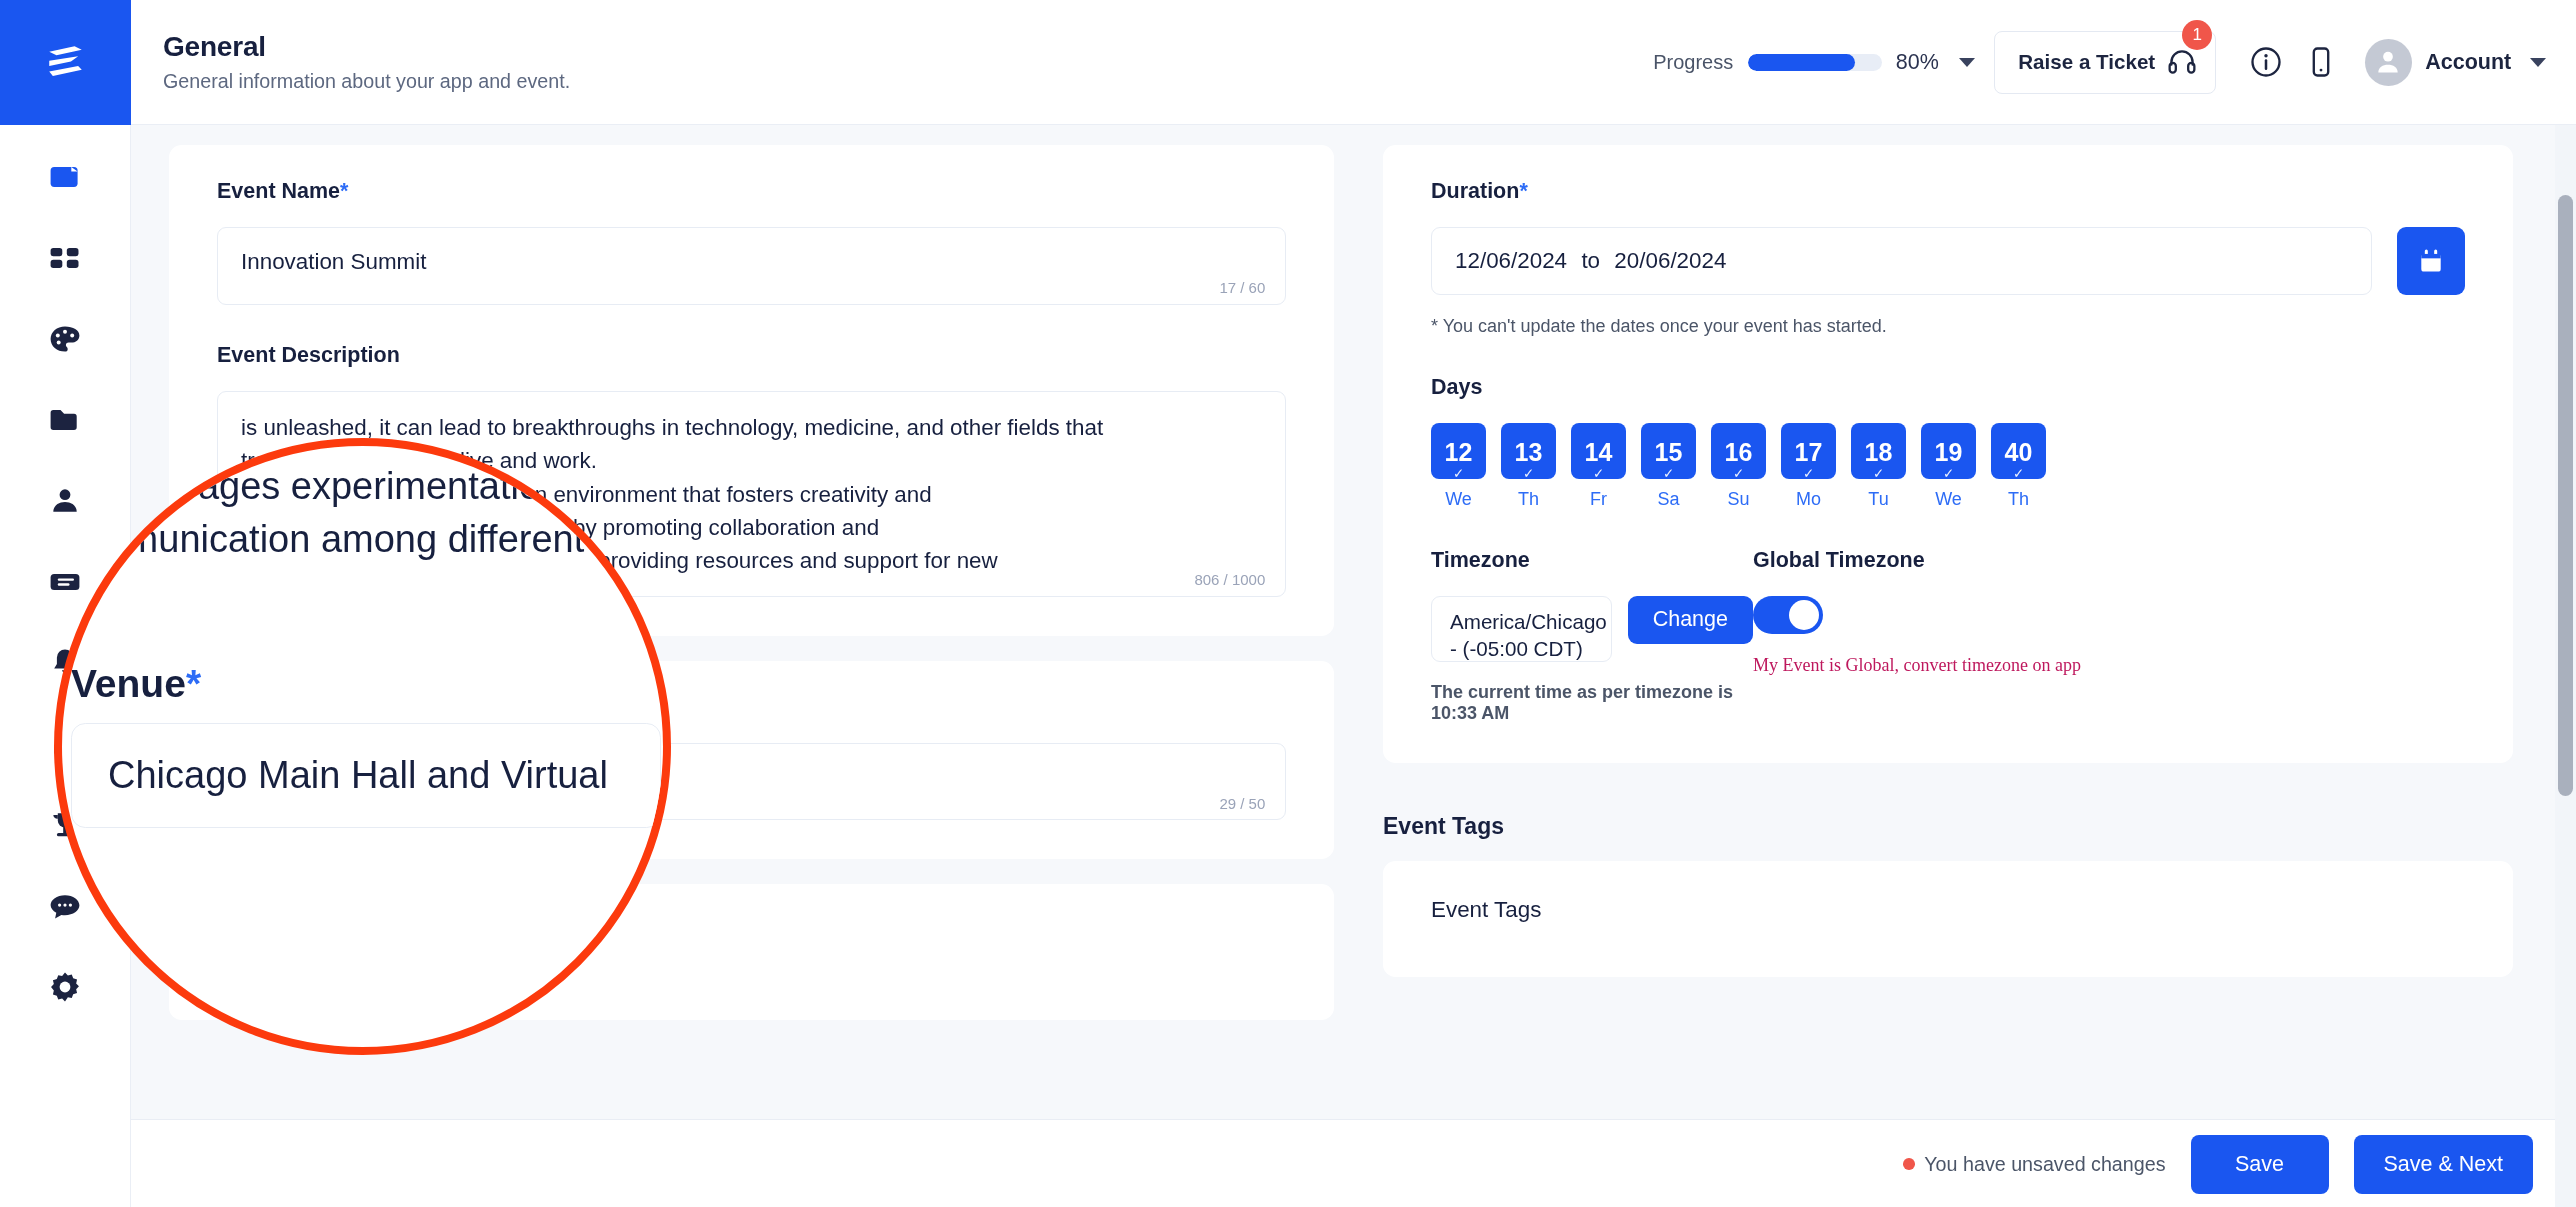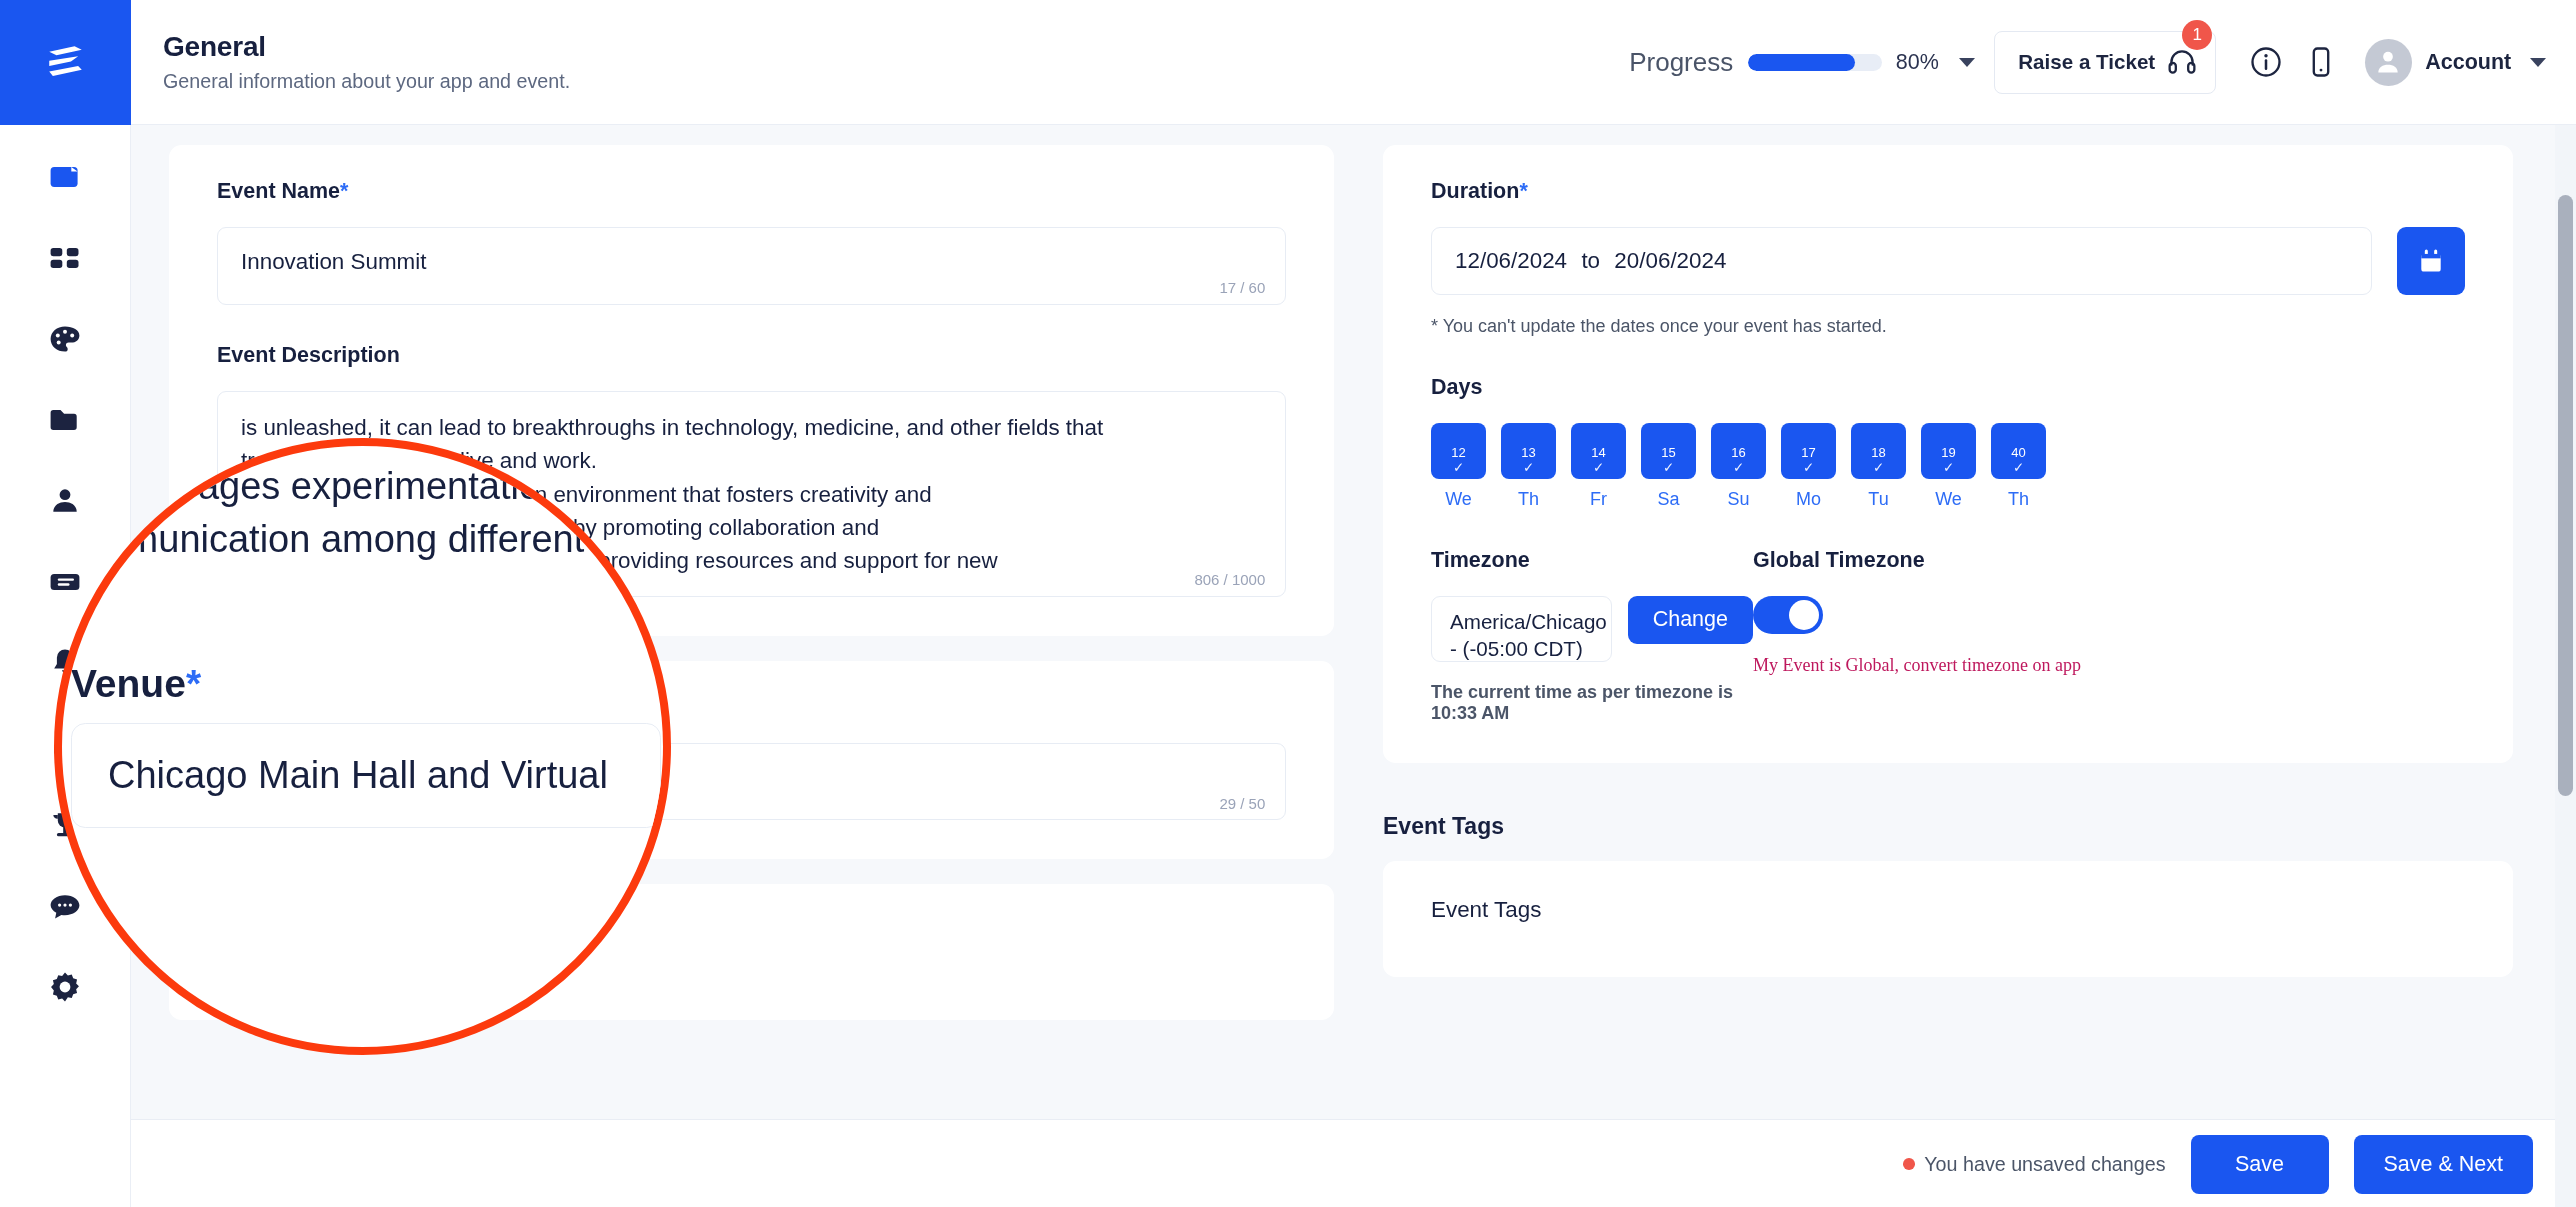--- a/index.html
+++ b/index.html
@@ -44,21 +44,21 @@
     display: flex; align-items: center;
     padding: 0 30px 0 32px;
   }
   .page-heading { display: flex; flex-direction: column; justify-content: center; gap: 6.3px; }
   .page-title { font-size: 28px; font-weight: 700; color: #17203f; letter-spacing: -0.2px; }
   .page-sub { font-size: 19.7px; color: #5d6880; font-weight: 400; }
   .topbar-spacer { flex: 1; }
   .topbar-right { display: flex; align-items: center; gap: 0; }
 
   .progress-wrap { display: flex; align-items: center; gap: 14.3px; margin-right: 19.7px; }
-  .progress-label { font-size: 26px; color: #4a5468; }
+  .progress-label { font-size: 20px; color: #4a5468; }
   .progress-track { width: 134px; height: 17px; border-radius: 9.8px; background: #e8edf6; overflow: hidden; }
   .progress-fill { height: 100%; background: #1a56f0; border-radius: 9.8px; }
   .progress-pct { font-size: 21.5px; color: #2b3350; font-weight: 400; }
   .caret-down {
     width: 0; height: 0; border-left: 8px solid transparent; border-right: 8px solid transparent;
     border-top: 9.8px solid #39425e; margin-left: 5.4px;
   }
 
   .ticket-btn {
     height: 63px; border: 0.9px solid #e4e9f2; border-radius: 8px;
@@ -132,21 +132,21 @@
   }
   .note { font-size: 18px; color: #4b5568; margin-top: 21.5px; }
 
   .days-wrap { display: flex; gap: 15px; margin-top: 5.4px; }
   .day { width: 55px; display: flex; flex-direction: column; align-items: center; }
   .day-chip {
     width: 55px; height: 56px; border-radius: 8px; background: #1a56f0;
     display: flex; flex-direction: column; align-items: center; justify-content: center;
     color: #fff; cursor: pointer; gap: 1.8px; padding-top: 5.4px;
   }
-  .day-num { font-size: 13px; font-weight: 400; line-height: 1; margin-top: 12px; }
+  .day-num { font-size: 25px; font-weight: 700; line-height: 1; margin-top: 12px; }
   .day-check { font-size: 13.4px; line-height: 1; opacity: .92; }
   .day-dow { font-size: 18px; color: #2d6cf6; margin-top: 9.8px; }
 
   .tz-grid { display: flex; gap: 0; margin-top: 5.4px; }
   .tz-col-left { width: 322px; flex: 0 0 322px; }
   .tz-col-right { flex: 1; padding-left: 0; }
   .tz-row { display: flex; align-items: flex-start; gap: 16px; }
   .tz-select {
     width: 208px; height: 66px; border: 0.9px solid #e7ecf4; border-radius: 9px;
     background: #fff; padding: 10.7px 18px; overflow: hidden; cursor: pointer;

